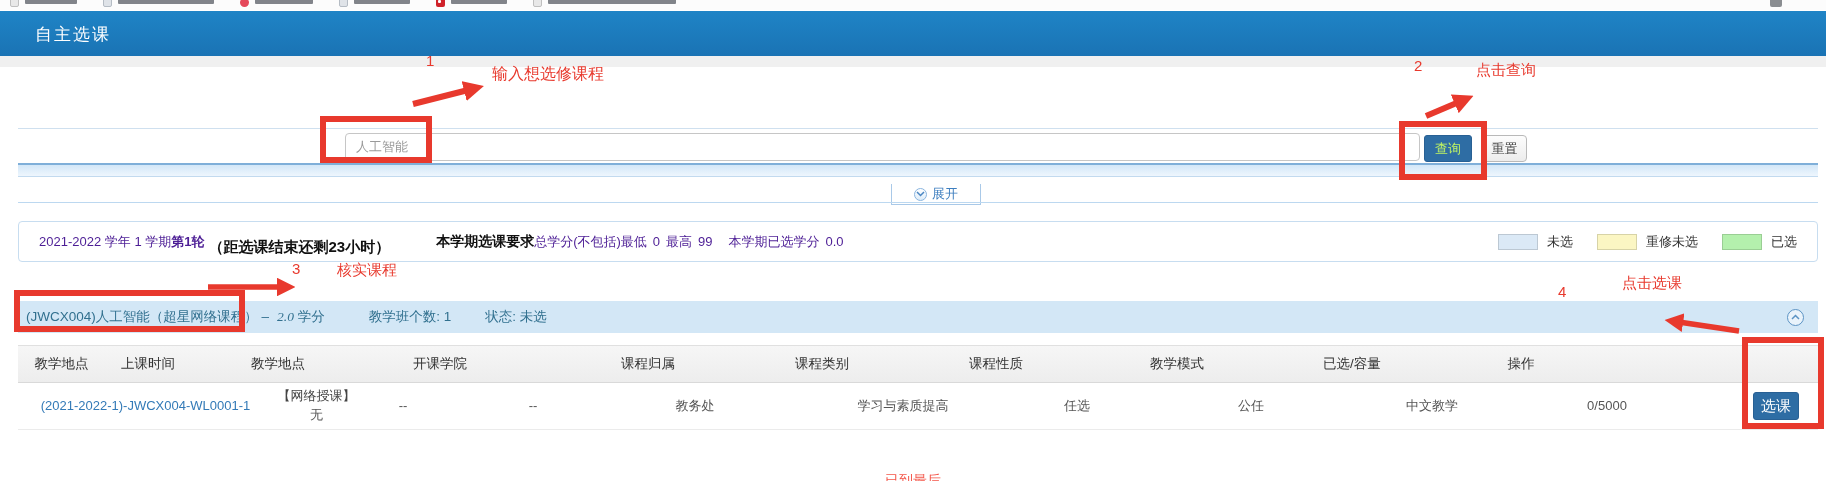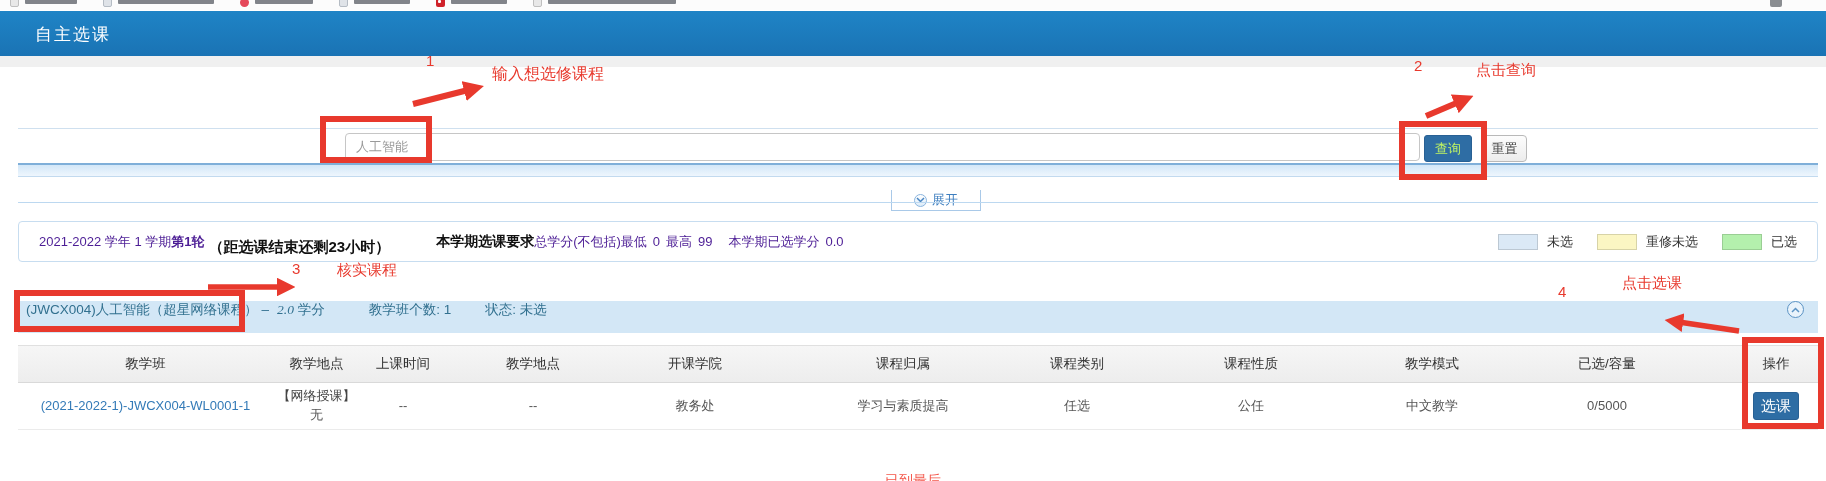--- a/index.html
+++ b/index.html
@@ -29,21 +29,21 @@
   .filter-topline { position:absolute; left:18px; top:128px; width:1800px; border-top:1px solid #cfe0ef; }
   .search-input { position:absolute; left:345px; top:133px; width:1075px; height:28px; border:1px solid #c6c6c6;
                   border-radius:4px; padding:0 10px; font-size:13px; color:#9a9a9a; outline:none; background:#fff;
                   font-family:"Liberation Sans","DejaVu Sans",sans-serif; }
   .btn-query { position:absolute; left:1424px; top:135px; width:48px; height:27px; background:#2e6da4; border:1px solid #286094;
                color:#bef264; font-size:13px; border-radius:3px; cursor:pointer; }
   .btn-reset { position:absolute; left:1482px; top:135px; width:45px; height:27px; background:linear-gradient(180deg,#fdfdfd,#ececec);
                border:1px solid #b9b9b9; color:#444; font-size:13px; border-radius:4px; cursor:pointer; }
   .grad-bar { position:absolute; left:18px; top:163px; width:1800px; height:14px;
               background:linear-gradient(180deg,#d3e7f8,#eef6fd); border-top:2px solid #7fafd9; border-bottom:1px solid #c2daef; }
-  .expand-tab { position:absolute; left:891px; top:190px; width:90px; height:21px; background:#fff;
+  .expand-tab { position:absolute; left:891px; top:184px; width:90px; height:21px; background:#fff;
                 border:1px solid #a9c9e8; border-top:none; display:flex; align-items:center; justify-content:center; gap:5px; cursor:pointer;text-align:center; }
   .expand-circle { width:13px; height:13px; border:1px solid #8ab5df; border-radius:50%;
                    background:linear-gradient(180deg,#fff,#ddecf9); display:flex; align-items:center; justify-content:center; }
   .expand-label { color:#3d7ebf; font-size:13px; }
   .panel-bottomline { position:absolute; left:18px; top:202px; width:1800px; border-top:1px solid #bcd8f0; }
 
   
   .sem-panel { position:absolute; left:18px; top:221px; width:1800px; height:41px; background:#fff;
                border:1px solid #c7ddf0; border-radius:4px; display:flex; align-items:center; padding:0 20px; }
   .sem-panel .t { font-size:13px; color:#4c1d95; white-space:nowrap; }
@@ -51,21 +51,21 @@
   .sem-countdown { font-size:15px; color:#111; font-weight:bold; margin-left:4px;margin-top:11px; }
   .sem-req { font-size:14px; color:#111; font-weight:bold; margin-left:46px; }
   .red-num { color:#e60000; padding:0 6px; }
   .legend { margin-left:auto; display:flex; align-items:center; gap:24px; }
   .legend-item { display:flex; align-items:center; gap:9px; }
   .legend-swatch { width:40px; height:16px; border:1px solid rgba(0,0,0,0.14); }
   .legend-label { font-size:13px; color:#333; }
 
   
   .course-bar { position:absolute; left:18px; top:301px; width:1800px; height:32px; background:#d3e7f6;
-                display:flex; padding:0 8px; color:#31708f; font-size:13.5px; }
+                display:flex; align-items:center; padding:0 8px; color:#31708f; font-size:13.5px; }
   .course-credits { margin-left:8px; }
   .course-credits .ital { font-style:italic; font-family:"Liberation Serif","DejaVu Serif",serif; }
   .course-count { margin-left:44px; }
   .course-status { margin-left:34px; }
   .collapse-btn { margin-left:auto; margin-right:6px; width:17px; height:17px; border:1px solid #5b93c4; border-radius:50%;
                   background:#e9f3fb; display:flex; align-items:center; justify-content:center; cursor:pointer; }
 
   
   .thead { position:absolute; left:18px; top:345px; width:1800px; height:38px;
            background:linear-gradient(180deg,#f6f6f6,#ededed); border-top:1px solid #e0e0e0; border-bottom:1px solid #d9d9d9;
@@ -179,21 +179,20 @@
     <span class="course-count"><span>教学班个数: </span><span>1</span></span>
     <span class="course-status"><span>状态: </span><span>未选</span></span>
     <span class="collapse-btn">
       <svg width="9" height="6" viewBox="0 0 9 6">
           <path d="M1 5 L4.5 1.5 L8 5" fill="none" stroke="#5b93c4" stroke-width="1.5"></path>
         </svg>
     </span>
   </div>
 
   <div class="thead">
-    <div class="cell c1">教学班</div>
     <div class="cell c2">教学地点</div>
     <div class="cell c3">上课时间</div>
     <div class="cell c4">教学地点</div>
     <div class="cell c5">开课学院</div>
     <div class="cell c6">课程归属</div>
     <div class="cell c7">课程类别</div>
     <div class="cell c8">课程性质</div>
     <div class="cell c9">教学模式</div>
     <div class="cell c10">已选/容量</div>
     <div class="cell c11">操作</div>

